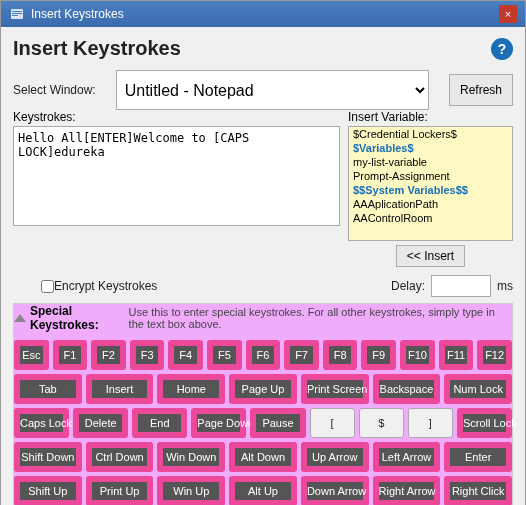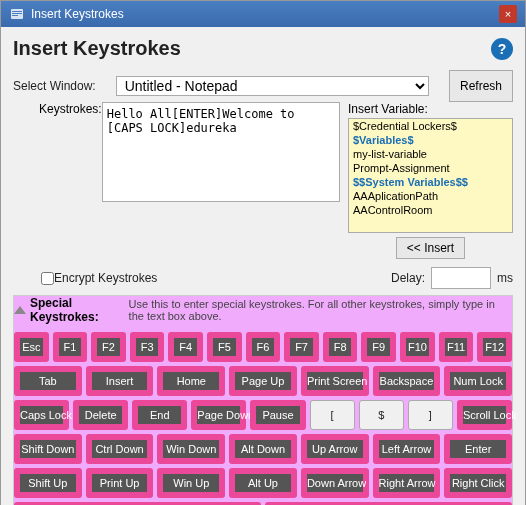--- a/index.html
+++ b/index.html
@@ -86,44 +86,44 @@
       margin-bottom: 0;
       gap: 20px;
     }
     .label {
       font-size: 12px;
       color: #222;
       white-space: nowrap;
     }
     .select-window {
       flex: 1;
-      height: 20px;
+      height: 40px;
       border: 1px solid #aaa;
       background: white;
-      font-size: 14px;
+      font-size: 16px;
       padding: 0 4px;
     }
     .refresh-btn {
       height: 32px;
       padding: 0 10px;
       background: #e8e8e8;
       border: 1px solid #aaa;
       cursor: pointer;
       font-size: 12px;
       white-space: nowrap;
     }
     .main-content {
       display: flex;
       gap: 8px;
       margin-bottom: 8px;
     }
     .keystrokes-area {
       flex: 1;
       display: flex;
-      margin-left: 26px;
+      flex-direction: column;
     }
     .keystrokes-label {
       font-size: 12px;
       margin-bottom: 2px;
     }
     .keystrokes-textarea {
       width: 100%;
       height: 100px;
       border: 1px solid #aaa;
       font-size: 12px;

